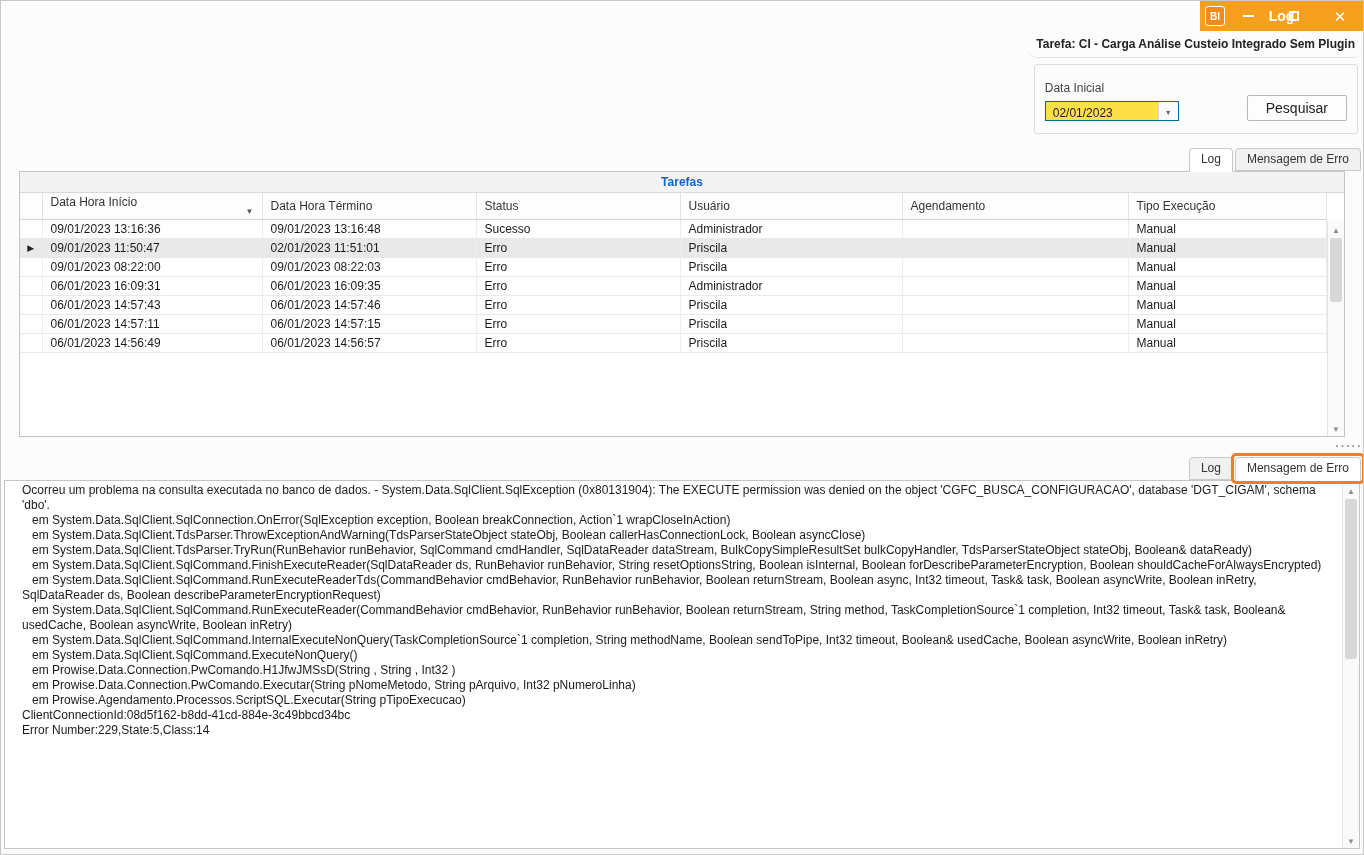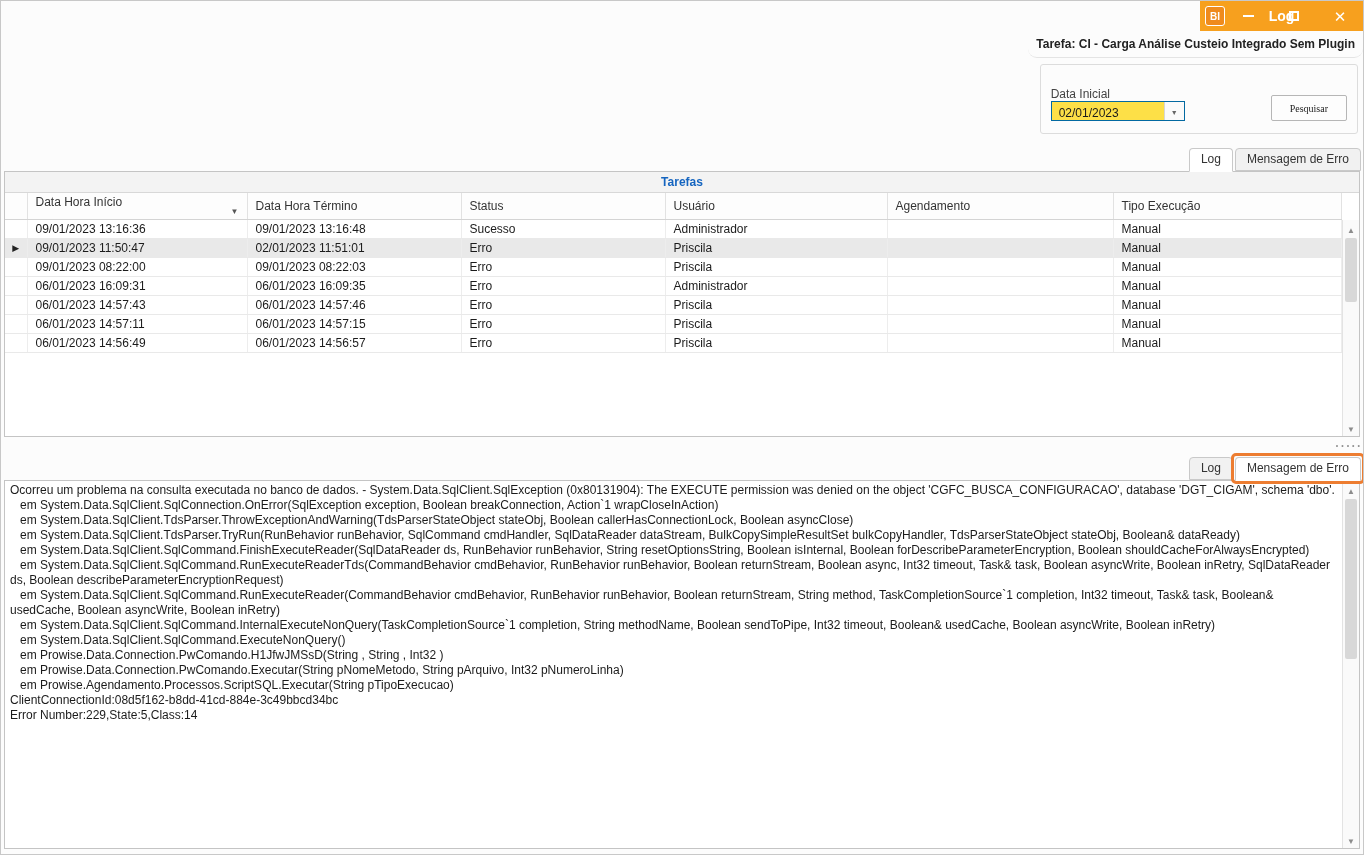--- a/index.html
+++ b/index.html
@@ -46,33 +46,33 @@
     font-weight: bold; font-size: 12px; color: #222;
     border-bottom: 1px solid #E4E4E4; background: #FCFCFC; border-radius: 9px;
   }
 
   
   .filter-box {
     flex: 0 0 70px; margin: 6px 5px 0;
     border: 1px solid #DCDCDC; border-radius: 3px; background: #FCFCFC;
     display: flex; align-items: flex-end; padding: 8px 10px 12px;
   }
-  .field { display: flex; flex-direction: column; margin-right: 24px; }
+  .field { display: flex; flex-direction: column; gap: 6px; margin-right: 24px; }
   .field-label { color: #444; }
   .combo { width: 134px; height: 20px; border: 1px solid #0369a1; background: #fde047; display: flex; }
   .combo-value { flex: 1; padding: 4px 7px; overflow: hidden; white-space: nowrap; cursor: text; }
   .combo-btn {
     width: 20px; border-left: 1px solid #D6D6D6; background: #FAFAFA;
     display: flex; align-items: center; justify-content: center; cursor: pointer;
   }
   .chev::before { content: "▼"; font-size: 7px; color: #666; }
   .btn {
-    height: 26px; padding: 0 18px; margin-left: 62px;
+    height: 26px; padding: 0 18px; margin-left: 44px;
     border: 1px solid #B6B6B6; background: #FDFDFD; border-radius: 2px;
-    font-family: Liberation Serif, serif; font-size: 10px; color: #222; cursor: pointer;
+    font-family: Liberation Sans, sans-serif; font-size: 14px; color: #222; cursor: pointer;
   }
 
   
   .tabstrip {
     flex: 0 0 22px; margin: 14px 0 0 4px;
     display: flex; align-items: flex-end;
     position: relative; z-index: 3;
   }
   .tabstrip-bottom { margin-top: 6px; }
   .tab {
@@ -87,21 +87,21 @@
   }
   .tab.highlighted::after {
     content: ""; position: absolute;
     left: -5px; right: -5px; top: -5px; bottom: -4px;
     border: 3px solid var(--highlight, #ED7D31); border-radius: 5px;
     pointer-events: none;
   }
 
   
   .grid {
-    flex: 0 0 266px; margin: 0 3px;
+    flex: 0 0 266px; margin: 0 18px;
     border: 1px solid #C4C4C4; background: #fff;
     position: relative; overflow: hidden; z-index: 1;
   }
   .grid-caption {
     height: 21px; line-height: 21px; text-align: center;
     font-weight: bold; color: var(--caption-blue, #1565C0);
     background: #F3F3F3; border-bottom: 1px solid #D8D8D8;
   }
   .grid-table { border-collapse: collapse; table-layout: fixed; width: calc(100% - 17px); }
   .grid-table th {
@@ -132,21 +132,21 @@
   .scroll-thumb { position: absolute; left: 2px; right: 2px; background: #D8D8D8; border-radius: 2px; cursor: grab; }
 
   
   .splitter { flex: 0 0 12px; display: flex; align-items: center; justify-content: center; cursor: row-resize; }
   .dots::before { content: "•••••"; letter-spacing: 3px; font-size: 7px; color: #909090; }
 
   
   .error-panel {
     flex: 1 1 auto; margin: 0 3px 5px;
     border: 1px solid #C4C4C4; background: #fff;
-    position: relative; overflow: hidden; z-index: 1;
+    position: relative; overflow: hidden; z-index: 1; padding-left: 12px;
   }
   .error-text {
     padding: 2px 24px 2px 5px;
     white-space: pre-wrap; word-wrap: break-word;
     font-size: 12px; line-height: 15px; color: #1b1b1b;
   }
 </style>
 </head>
 <body>
 

